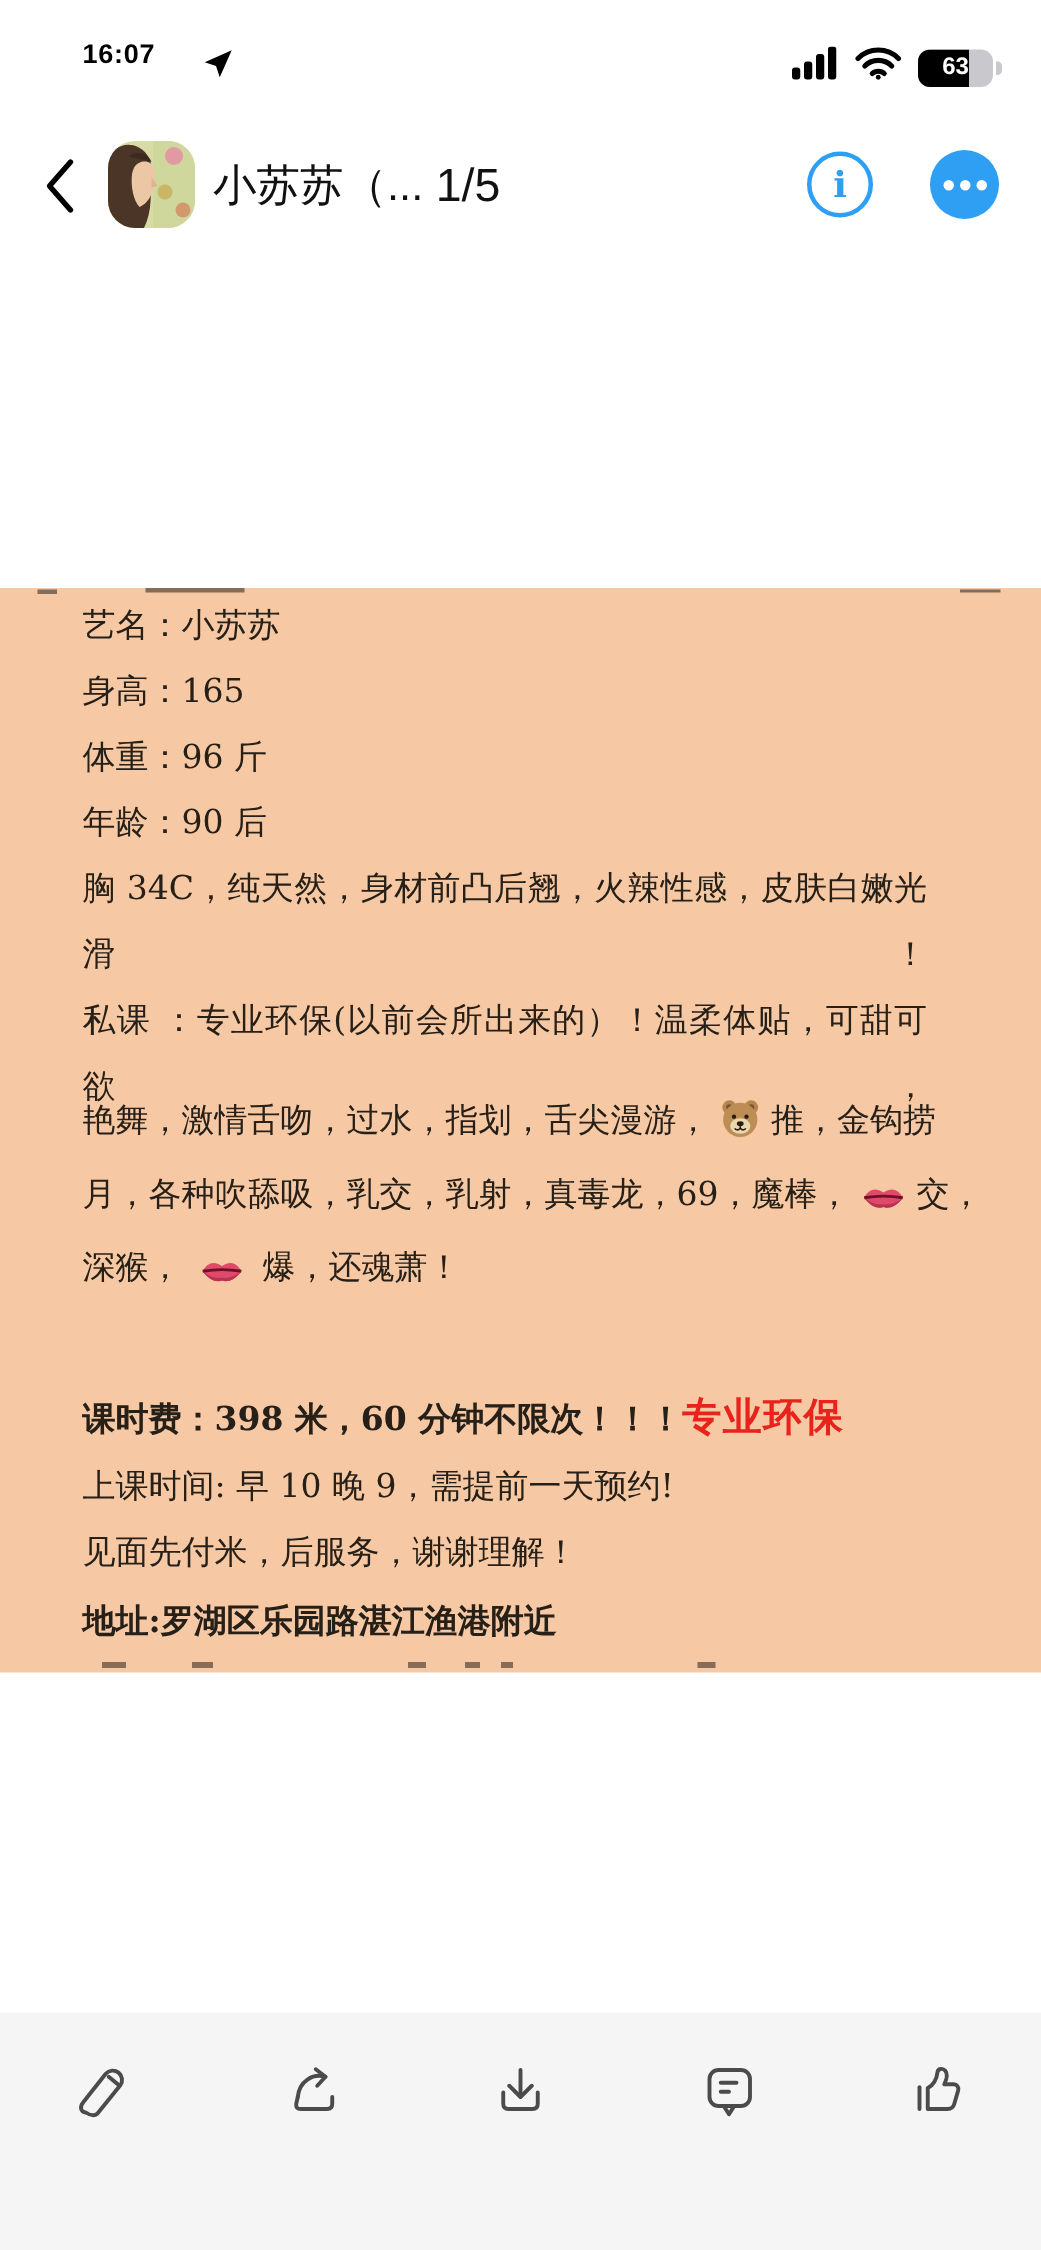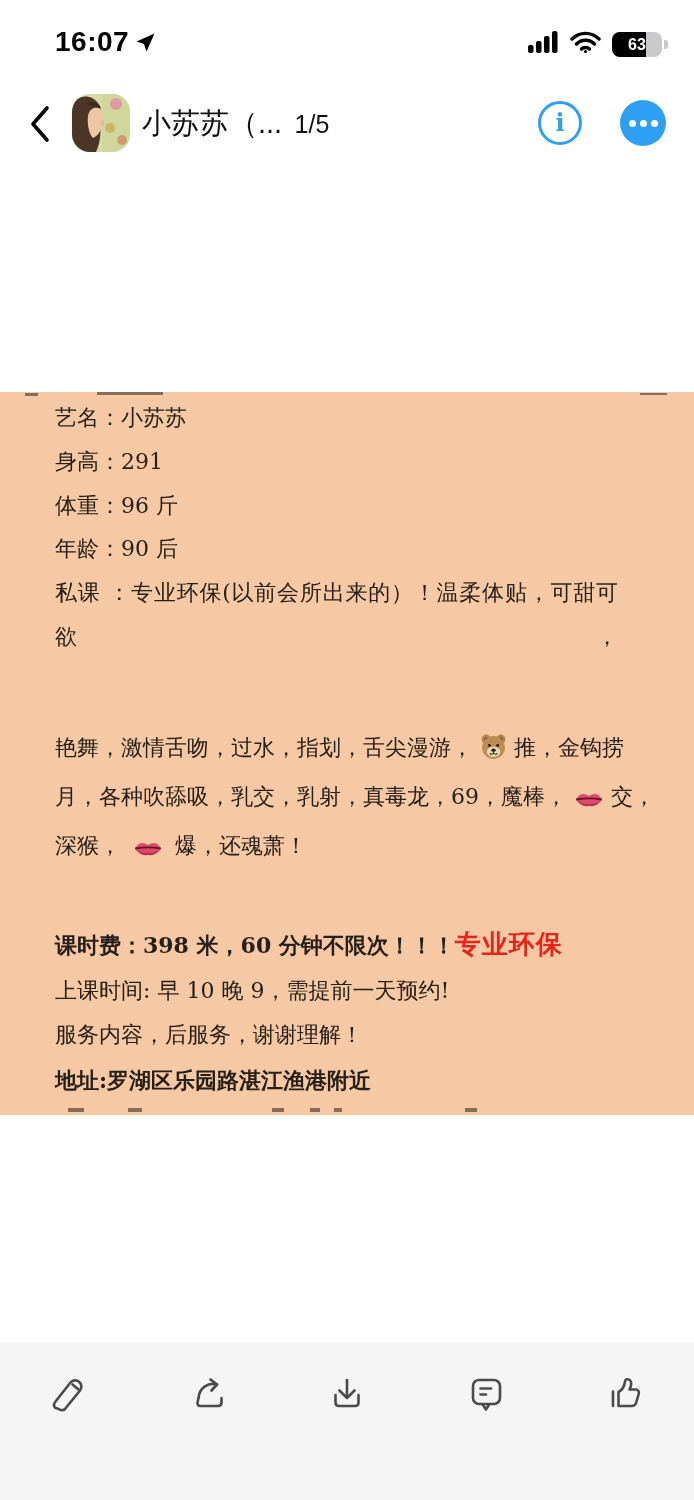--- a/index.html
+++ b/index.html
@@ -2,36 +2,36 @@
 <html><head>
 <meta charset="utf-8">
 <style>
   html,body{margin:0;padding:0;}
   body{
     width:694px;height:1500px;position:relative;background:#fff;
     font-family:"Liberation Sans",sans-serif;color:#000;overflow:hidden;
   }
   
   .status-bar{position:absolute;top:0;left:0;width:694px;height:88px;}
-  .time{position:absolute;left:55px;top:26px;font-size:28px;font-weight:700;letter-spacing:.5px;}
+  .time{position:absolute;left:55px;top:26px;font-size:18px;font-weight:700;letter-spacing:.5px;}
   .loc-icon{position:absolute;left:133px;top:31px;}
   .status-right{position:absolute;right:26px;top:31px;display:flex;align-items:center;gap:11px;}
   .battery{position:relative;width:50px;height:25px;border-radius:8px;background:#c9c9cd;overflow:hidden;}
   .battery-fill{position:absolute;left:0;top:0;bottom:0;width:67%;background:#000;}
   .battery-label{position:absolute;inset:0;display:flex;align-items:center;justify-content:center;
     color:#fff;font-size:16px;font-weight:700;}
   .battery-nub{width:4px;height:9px;background:#c9c9cd;border-radius:0 3px 3px 0;margin-left:-9px;}
   
   .nav-bar{position:absolute;top:88px;left:0;width:624px;height:72px;background:#fff;}
   .back-btn{position:absolute;left:20px;top:8px;width:40px;height:56px;display:flex;align-items:center;justify-content:center;cursor:pointer;}
   .avatar{position:absolute;left:72px;top:6px;width:58px;height:58px;border-radius:18px;overflow:hidden;cursor:pointer;}
   .nav-title{position:absolute;left:142px;top:0;height:72px;display:flex;align-items:center;
     font-size:29px;color:#111;max-width:170px;white-space:nowrap;overflow:hidden;}
   .page-indicator{position:absolute;left:0;right:0;top:0;height:72px;display:flex;align-items:center;
-    justify-content:center;font-size:25px;color:#111;pointer-events:none;}
+    justify-content:center;font-size:31px;color:#111;pointer-events:none;}
   .info-btn{position:absolute;left:538px;top:13px;width:44px;height:44px;border-radius:50%;
     border:3.5px solid #2f9ff4;box-sizing:border-box;display:flex;align-items:center;justify-content:center;cursor:pointer;}
   .info-i{color:#2f9ff4;font-size:24px;font-weight:700;font-family:"DejaVu Serif",serif;line-height:1;}
   .more-btn{position:absolute;left:620px;top:12px;width:46px;height:46px;border-radius:50%;
     background:#2f9ff4;display:flex;align-items:center;justify-content:center;gap:4px;cursor:pointer;}
   .more-btn i{width:7px;height:7px;border-radius:50%;background:#fff;}
   
   .flyer{position:absolute;top:392px;left:0;width:694px;height:723px;background:#f6c9a4;
     font-family:"DejaVu Serif","Liberation Serif",serif;color:#272018;overflow:hidden;}
   .flyer p{margin:0;padding:0 76px 0 55px;font-size:22px;line-height:43.8px;white-space:nowrap;}
@@ -123,23 +123,24 @@
   <span class="mark" style="left:640px;top:1px;width:27px;height:2px;"></span>
   <span class="mark" style="left:68px;top:716px;width:16px;height:4px;"></span>
   <span class="mark" style="left:128px;top:716px;width:14px;height:4px;"></span>
   <span class="mark" style="left:272px;top:716px;width:12px;height:4px;"></span>
   <span class="mark" style="left:310px;top:716px;width:10px;height:4px;"></span>
   <span class="mark" style="left:334px;top:716px;width:8px;height:4px;"></span>
   <span class="mark" style="left:465px;top:716px;width:12px;height:4px;"></span>
 
   <div class="blkA">
     <p>艺名：小苏苏</p>
-    <p>身高：291</p>
+    <p>身高：165</p>
     <p>体重：96 斤</p>
     <p>年龄：90 后</p>
+    <p class="j">胸 34C，纯天然，身材前凸后翘，火辣性感，皮肤白嫩光滑！</p>
     <p class="j">私课 ：专业环保(以前会所出来的）！温柔体贴，可甜可欲，</p>
   </div>
 
   <div class="blkB">
     <p><span>艳舞，激情舌吻，过水，指划，舌尖漫游，</span><span class="emoji"><svg width="27" height="27" viewBox="0 0 26 26">
             <circle cx="6" cy="6" r="4.5" fill="#b5854e"></circle>
             <circle cx="20" cy="6" r="4.5" fill="#b5854e"></circle>
             <circle cx="6" cy="6" r="2" fill="#7a5230"></circle>
             <circle cx="20" cy="6" r="2" fill="#7a5230"></circle>
             <circle cx="13" cy="14" r="11" fill="#bd8d55"></circle>
@@ -157,21 +158,21 @@
     <p><span>深猴，</span><span class="emoji" style="margin:0 12px;"><svg width="30" height="19" viewBox="0 0 28 16">
             <path d="M2 8 C5 2.5 9 1.5 14 4.8 C19 1.5 23 2.5 26 8 C22 13.8 17 15 14 13.8 C11 15 6 13.8 2 8 Z" fill="#df4a69"></path>
             <path d="M2 8 C9 6.8 19 6.8 26 8" stroke="#6d1028" stroke-width="1.8" fill="none"></path>
             <path d="M2 8 C6 11.5 10 12.6 14 12 C18 12.6 22 11.5 26 8 C22 13.8 17 15 14 13.8 C11 15 6 13.8 2 8Z" fill="#b83352"></path>
           </svg></span><span>爆，还魂萧！</span></p>
   </div>
 
   <div class="blkC">
     <p><span class="b">课时费：398 米，60 分钟不限次！！！</span><span class="red">专业环保</span></p>
     <p>上课时间: 早 10 晚 9，需提前一天预约!</p>
-    <p>服务内容，后服务，谢谢理解！</p>
+    <p>见面先付米，后服务，谢谢理解！</p>
     <p class="b">地址:罗湖区乐园路湛江渔港附近</p>
   </div>
 </div>
 
 <div class="toolbar">
   <div class="tool">
     <svg width="46" height="46" viewBox="0 0 46 46">
       <path d="M11.5 37.5 C7.5 37 7 33.5 9.5 30.5 L24.5 11.5 A6.2 6.2 0 0 1 34.2 19.2 L19 38 C16.5 40.5 13 38.5 11.5 37.5 Z"></path>
       <path d="M26.5 13.5 L32.5 18.5"></path>
     </svg>

